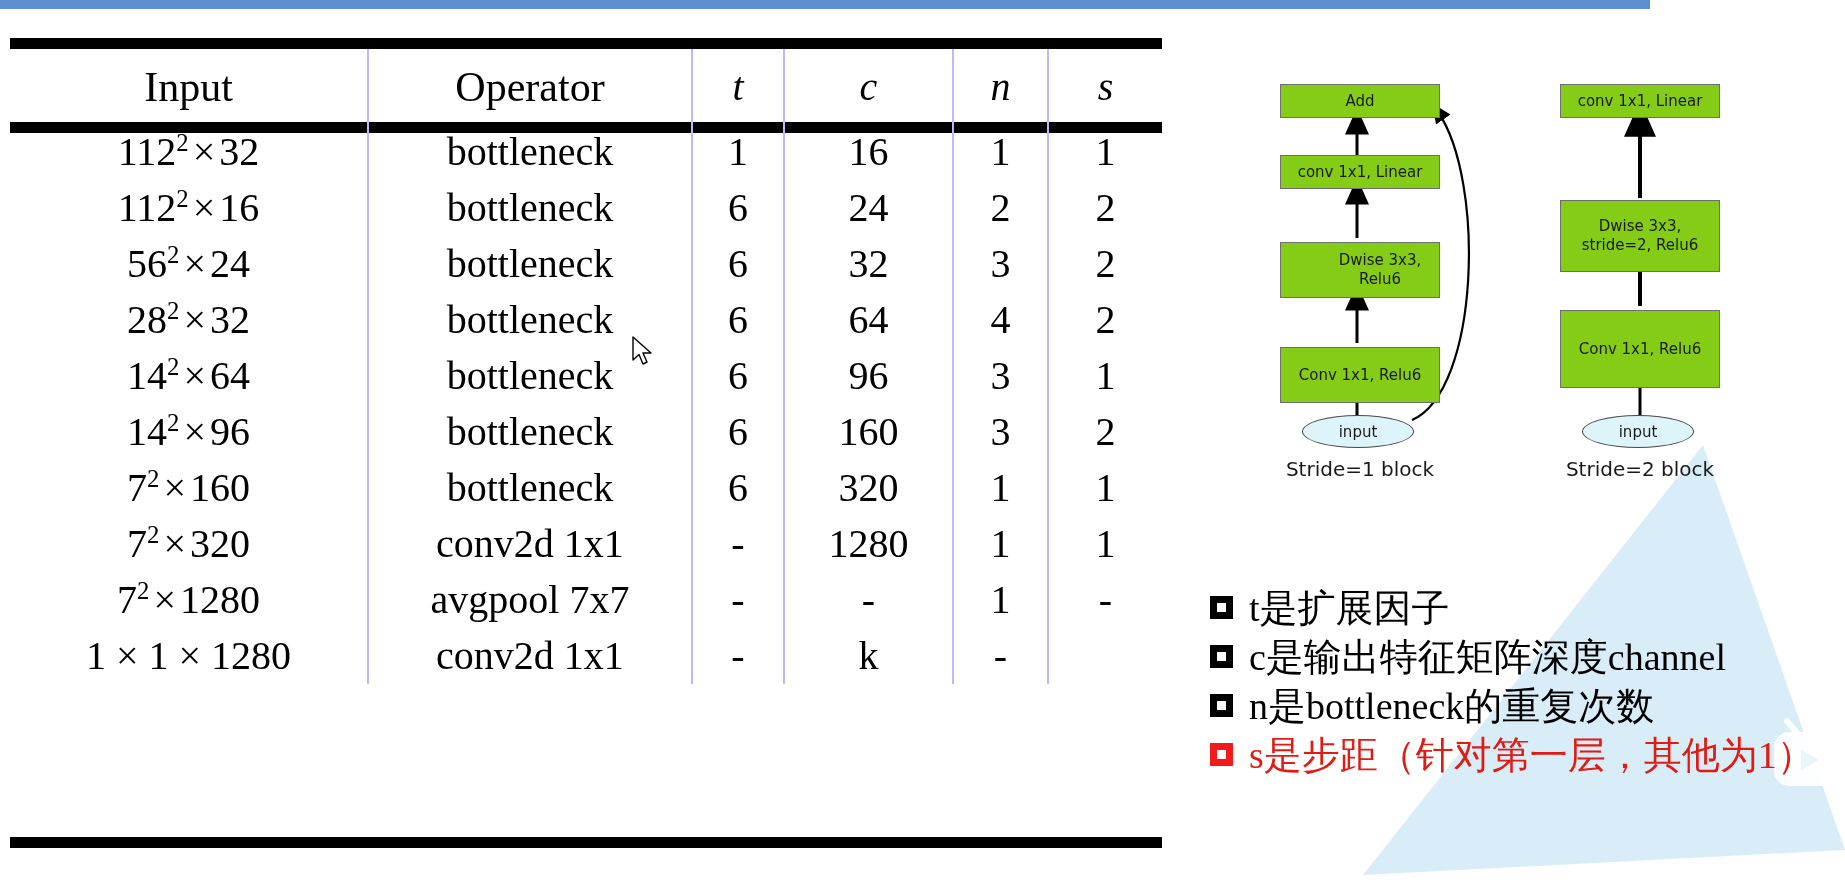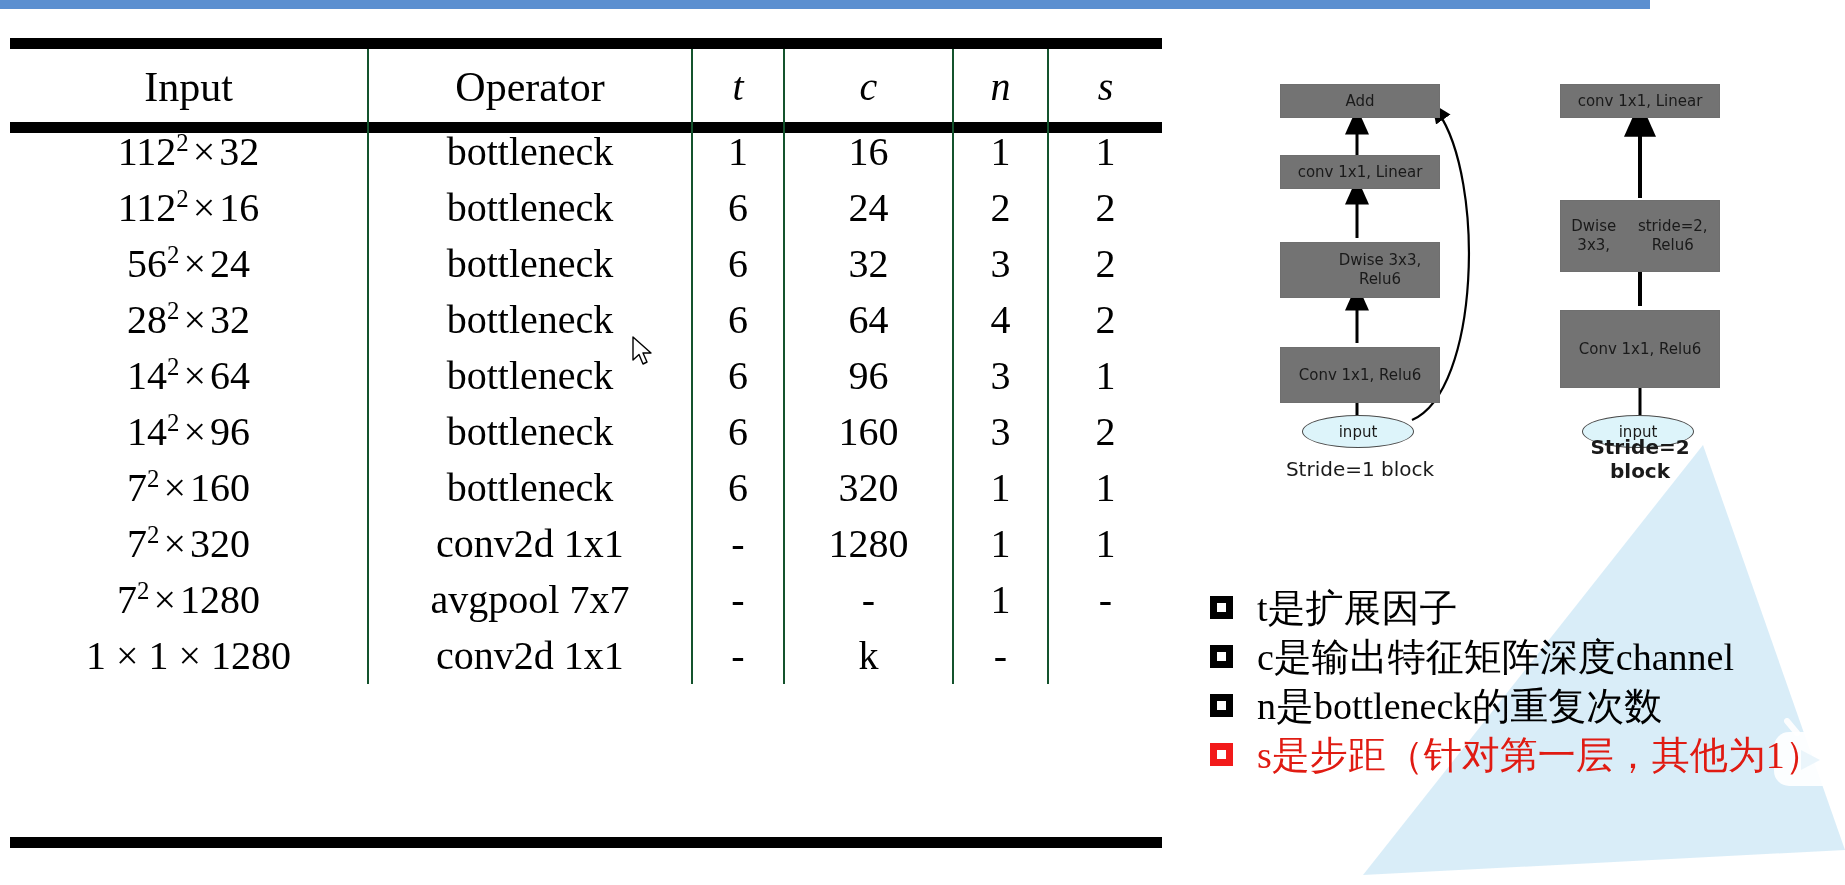--- a/index.html
+++ b/index.html
@@ -85,21 +85,21 @@
   }
   #arch-table td {
     height: 54px;
     font-size: 40px;
     vertical-align: middle;
     text-align: center;
     line-height: 1;
   }
   
   #arch-table th.sep, #arch-table td.sep {
-    border-left: 2px solid #14532d;
+    border-left: 2px solid #c4b5fd;
     font-family: Liberation Serif, serif;
   }
   #arch-table col.c-input    { width: 358px; }
   #arch-table col.c-operator { width: 324px; }
   #arch-table col.c-t        { width: 92px;  }
   #arch-table col.c-c        { width: 169px; }
   #arch-table col.c-n        { width: 95px;  }
   #arch-table col.c-s        { width: 114px; }
 
   #arch-table .hdr-math {
@@ -127,21 +127,21 @@
   
   .diagram {
     position: absolute;
     font-family: "DejaVu Sans", sans-serif;
   }
   #diagram-stride1 { left: 1280px; top: 60px; width: 250px; height: 440px; }
   #diagram-stride2 { left: 1560px; top: 60px; width: 250px; height: 440px; }
 
   .node-box {
     position: absolute;
-    background: #737373;
+    background: #84cc16;
     border: 1px solid #6f6f6f;
     box-sizing: border-box;
     display: flex;
     align-items: center;
     justify-content: center;
     text-align: center;
     font-size: 15px;
     color: #1a1a1a;
     line-height: 1.25;
   }
@@ -183,21 +183,21 @@
     width: 23px;
     height: 23px;
     border: 7px solid #000;
     box-sizing: border-box;
     background: #ffffff;
     flex: 0 0 auto;
     margin-top: 11px;
   }
   .bullet-row.red .bullet-square { border-color: #f21a1a; }
   .bullet-text {
-    margin-left: 24px;
+    margin-left: 16px;
     font-family: "Liberation Serif", serif;
     font-size: 38px;
     line-height: 46px;
     color: #000;
     white-space: nowrap;
   }
   .bullet-row.red .bullet-text { color: #e01b12; font-family: Liberation Serif, serif; }
 </style>
 </head>
 <body>
@@ -364,27 +364,27 @@
       <marker id="ah2" markerWidth="9" markerHeight="9" refX="4.2" refY="4.4" orient="auto">
         <polygon points="0,0.4 9,4.4 0,8.4" fill="#000"></polygon>
       </marker>
     </defs>
     <line x1="80" y1="138" x2="80" y2="60" stroke="#000" stroke-width="4" marker-end="url(#ah2)"></line>
     <line x1="80" y1="246" x2="80" y2="172" stroke="#000" stroke-width="4" marker-end="url(#ah2)"></line>
     <line x1="80" y1="358" x2="80" y2="312" stroke="#000" stroke-width="3" marker-end="url(#ah2)"></line>
   </svg>
 
   <div class="node-box" style="left:0;top:24px;width:160px;height:34px;">conv 1x1, Linear</div>
-  <div class="node-box" style="left:0;top:140px;width:160px;height:72px;flex-direction:row;justify-content:center;">
+  <div class="node-box" style="left:0;top:140px;width:160px;height:72px;flex-direction:column;justify-content:center;">
     <span>Dwise 3x3,</span>
     <span>stride=2, Relu6</span>
   </div>
   <div class="node-box" style="left:0;top:250px;width:160px;height:78px;">Conv 1x1, Relu6</div>
   <div class="node-ellipse" style="left:22px;top:355px;width:112px;height:33px;">input</div>
-  <div class="block-caption" style="top:375px;width:160px;font-weight:bold;">Stride=2 block</div>
+  <div class="block-caption" style="top:397px;width:160px;">Stride=2 block</div>
 </div>
 
 <div id="bullet-list">
     <div class="bullet-row">
       <div class="bullet-square"></div>
       <div class="bullet-text">t是扩展因子</div>
     </div>
     <div class="bullet-row">
       <div class="bullet-square"></div>
       <div class="bullet-text">c是输出特征矩阵深度channel</div>

